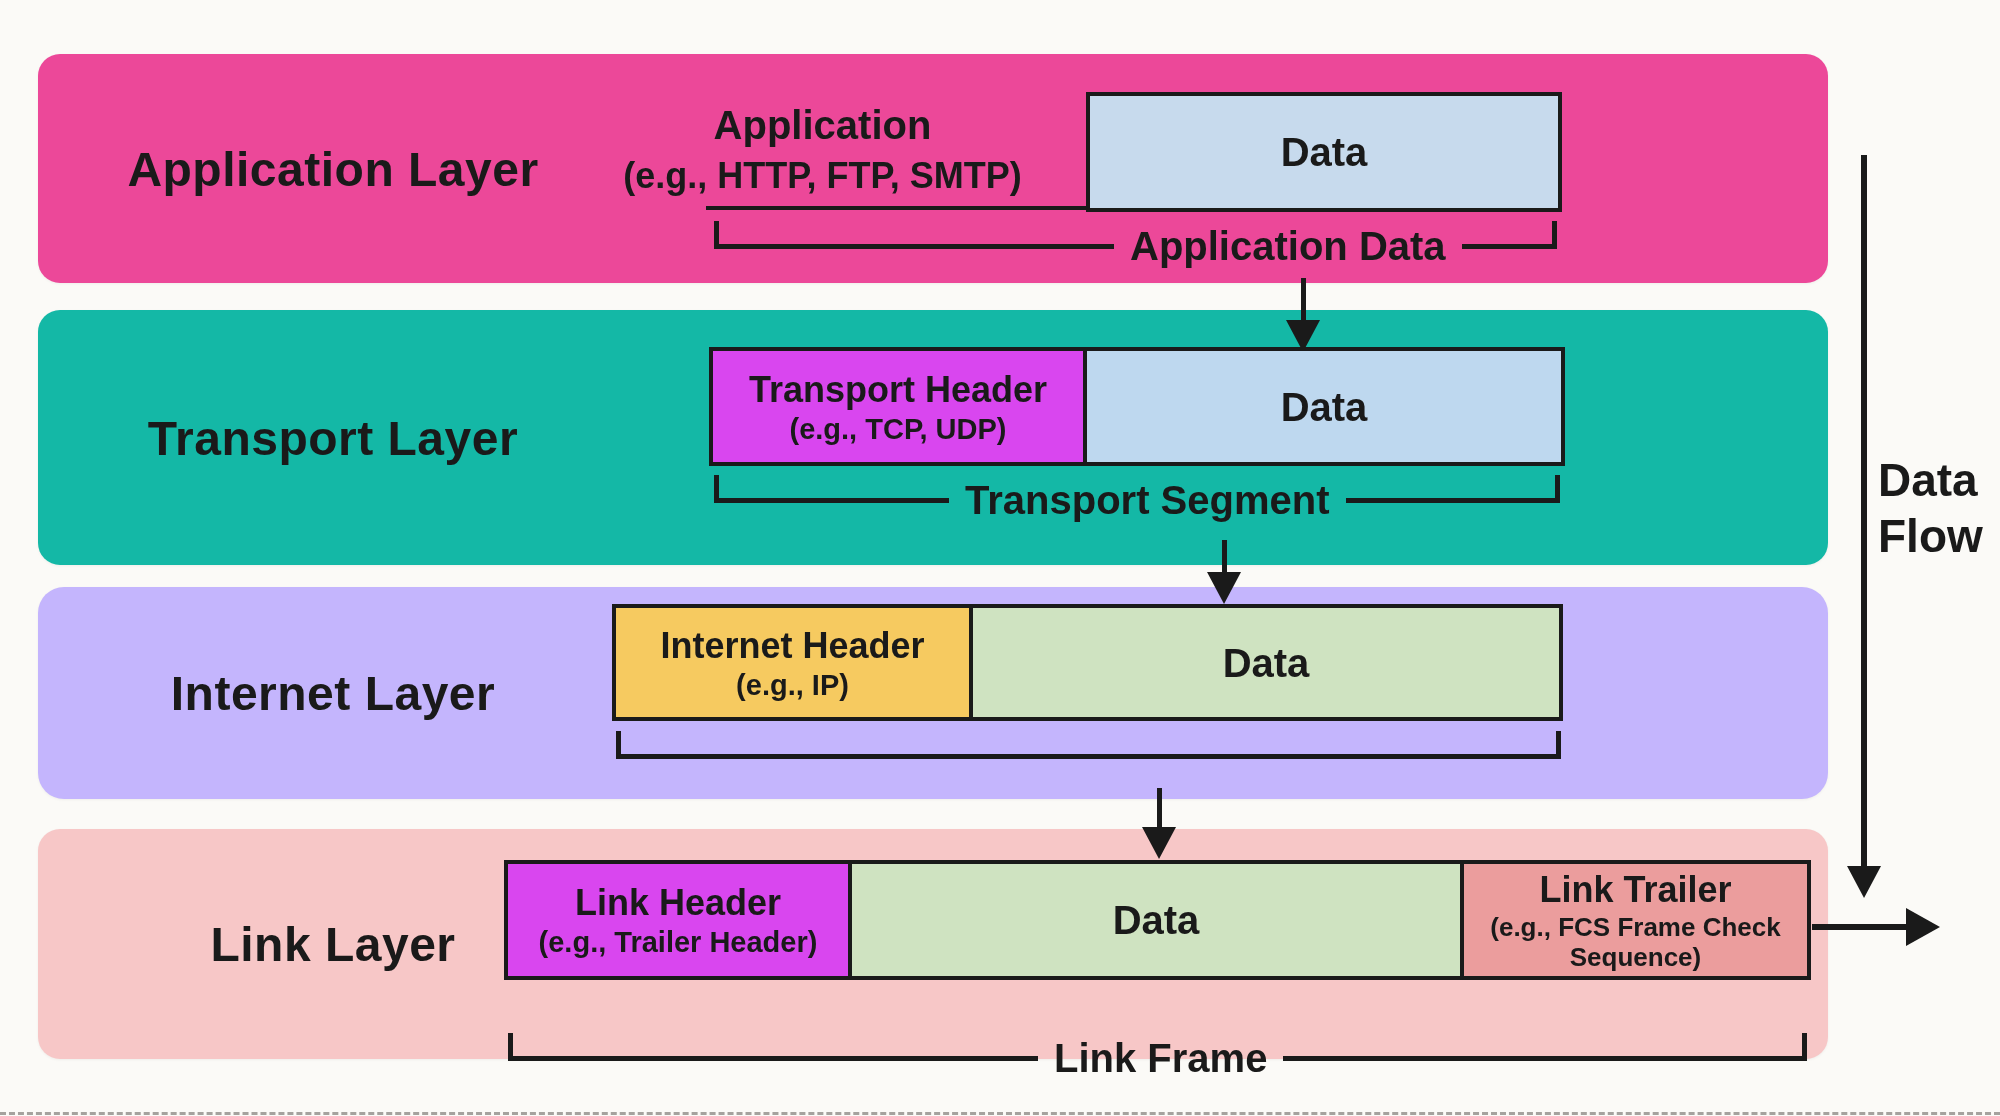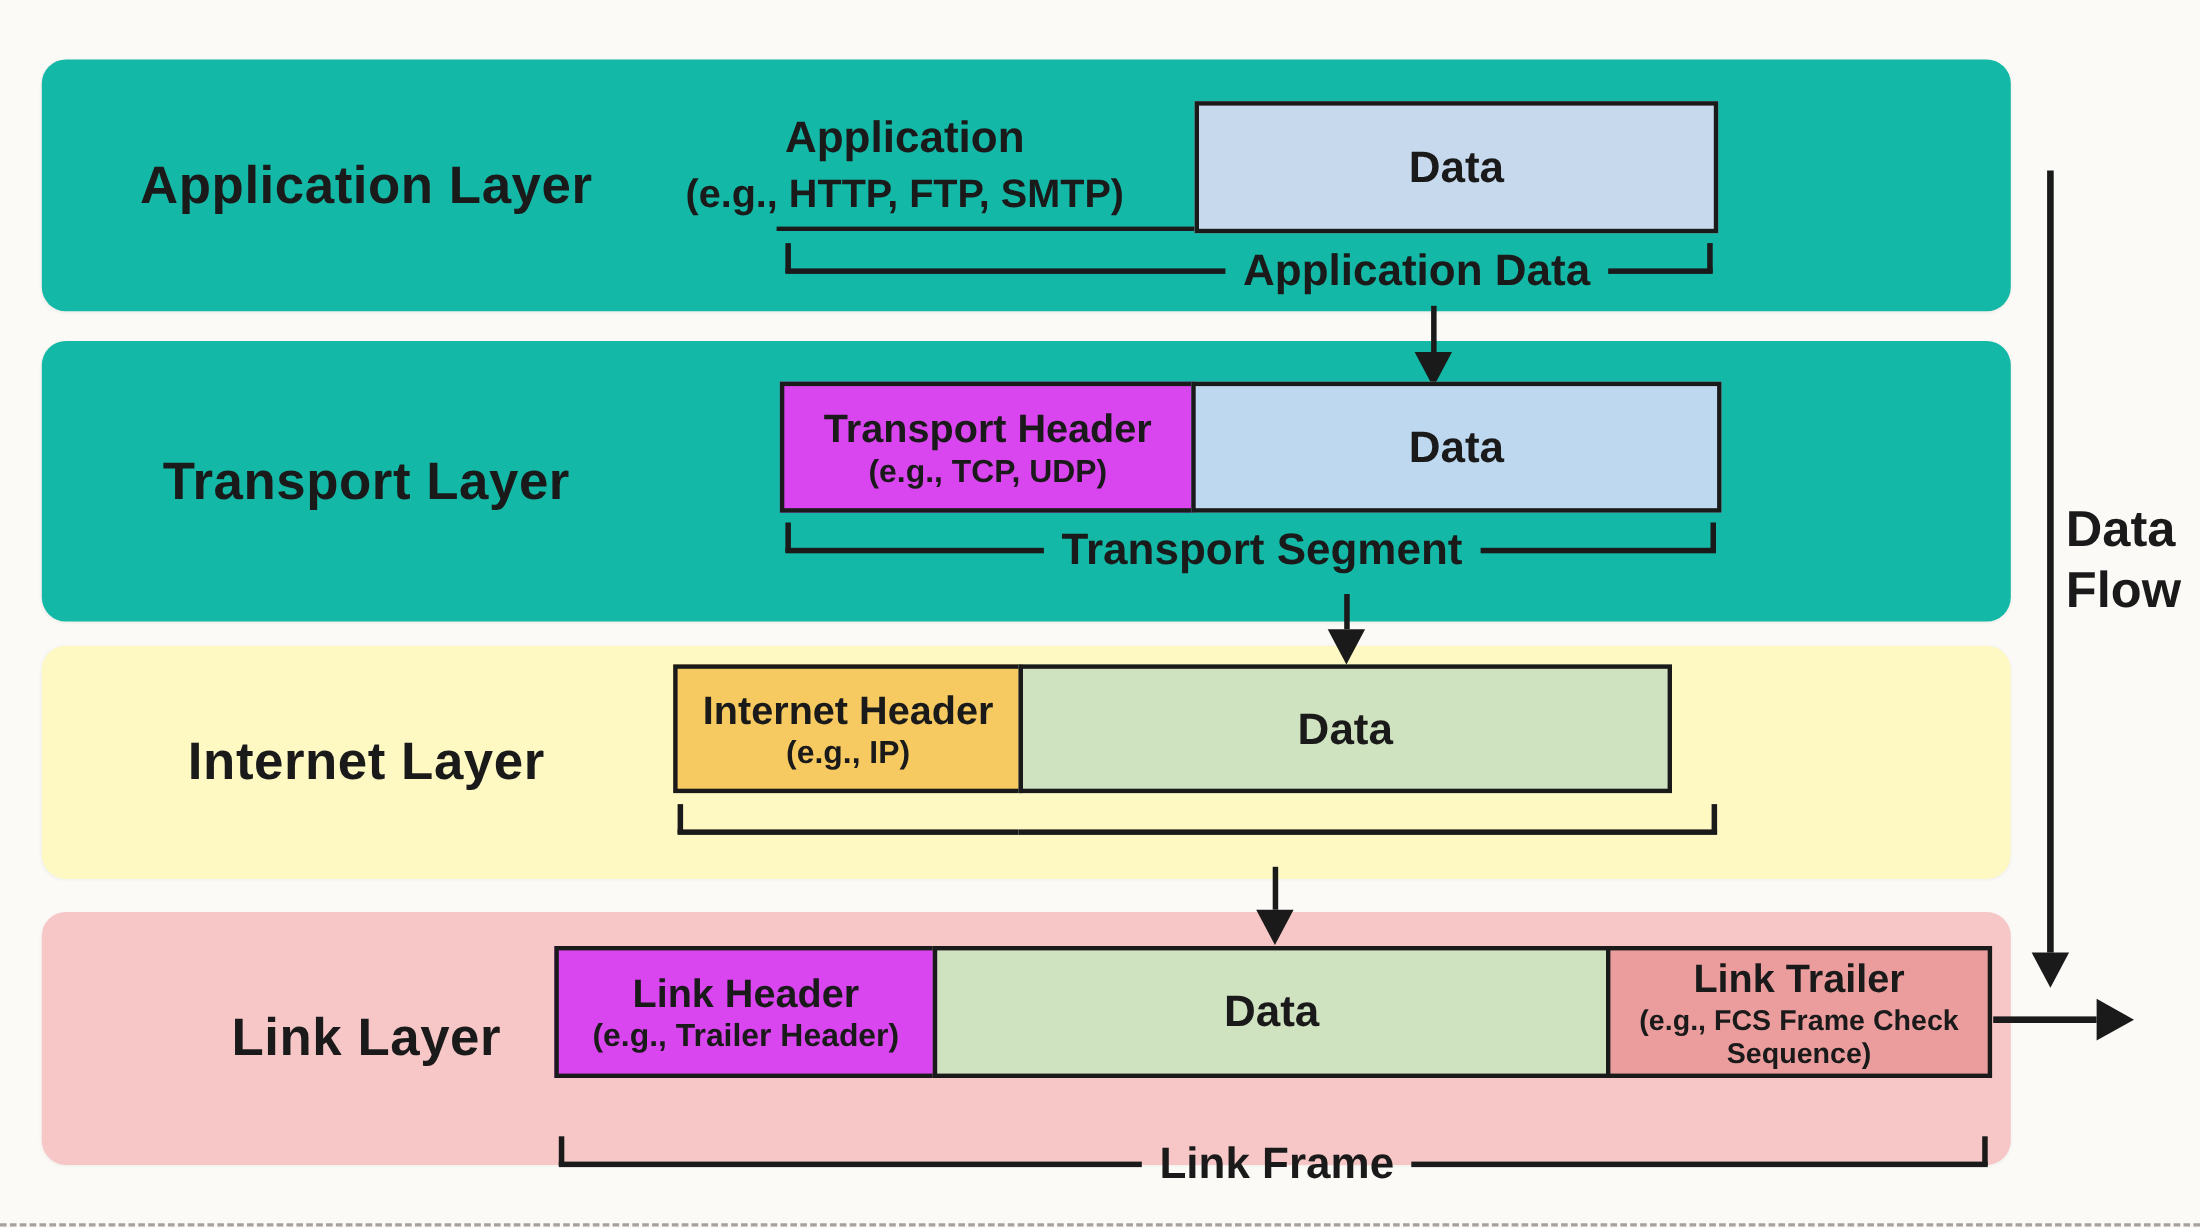--- a/index.html
+++ b/index.html
@@ -138,27 +138,27 @@
   .bottom-artifact {
     position: absolute; left: 0; right: 0; bottom: 1px;
     border-top: 3px dashed rgba(60, 55, 48, 0.45);
   }
 </style>
 </head>
 <body style="background: rgb(251, 250, 247);">
 
 <div class="stage">
 
-  <div class="band band-1" style="background: #14b8a6;">
+  <div class="band band-1" style="background: #ec4899;">
     <div class="layer-name">Application Layer</div>
   </div>
   <div class="band band-2" style="background: #14b8a6;">
     <div class="layer-name">Transport Layer</div>
   </div>
-  <div class="band band-3" style="background: #fef9c3;">
+  <div class="band band-3" style="background: #c4b5fd; border-radius: 26px;">
     <div class="layer-name">Internet Layer</div>
   </div>
   <div class="band band-4" style="background: rgb(247, 199, 199);">
     <div class="layer-name">Link Layer</div>
   </div>
 
   <div class="app-annotation">
     <div class="a1">Application</div>
     <div class="a2">(e.g., HTTP, FTP, SMTP)</div>
   </div>
@@ -200,21 +200,21 @@
     <span class="bseg grow"></span>
     <span class="tick tick-r"></span>
   </div>
 
   <div class="varrow arrow-2">
     <div class="shaft"></div>
     <div class="head"></div>
   </div>
 
   <div class="pdu-row row-3">
-    <div class="pdu-box" style="width: 318px; background: rgb(246, 202, 96);">
+    <div class="pdu-box" style="width: 361px; background: rgb(246, 202, 96);">
       <div class="pdu-main">Internet Header</div>
       <div class="pdu-sub">(e.g., IP)</div>
     </div>
     <div class="pdu-box" style="width: 594px; background: rgb(207, 227, 193);">
       <div class="pdu-main big">Data</div>
     </div>
   </div>
 
   <div class="bracket bracket-3">
     <span class="tick tick-l"></span>

